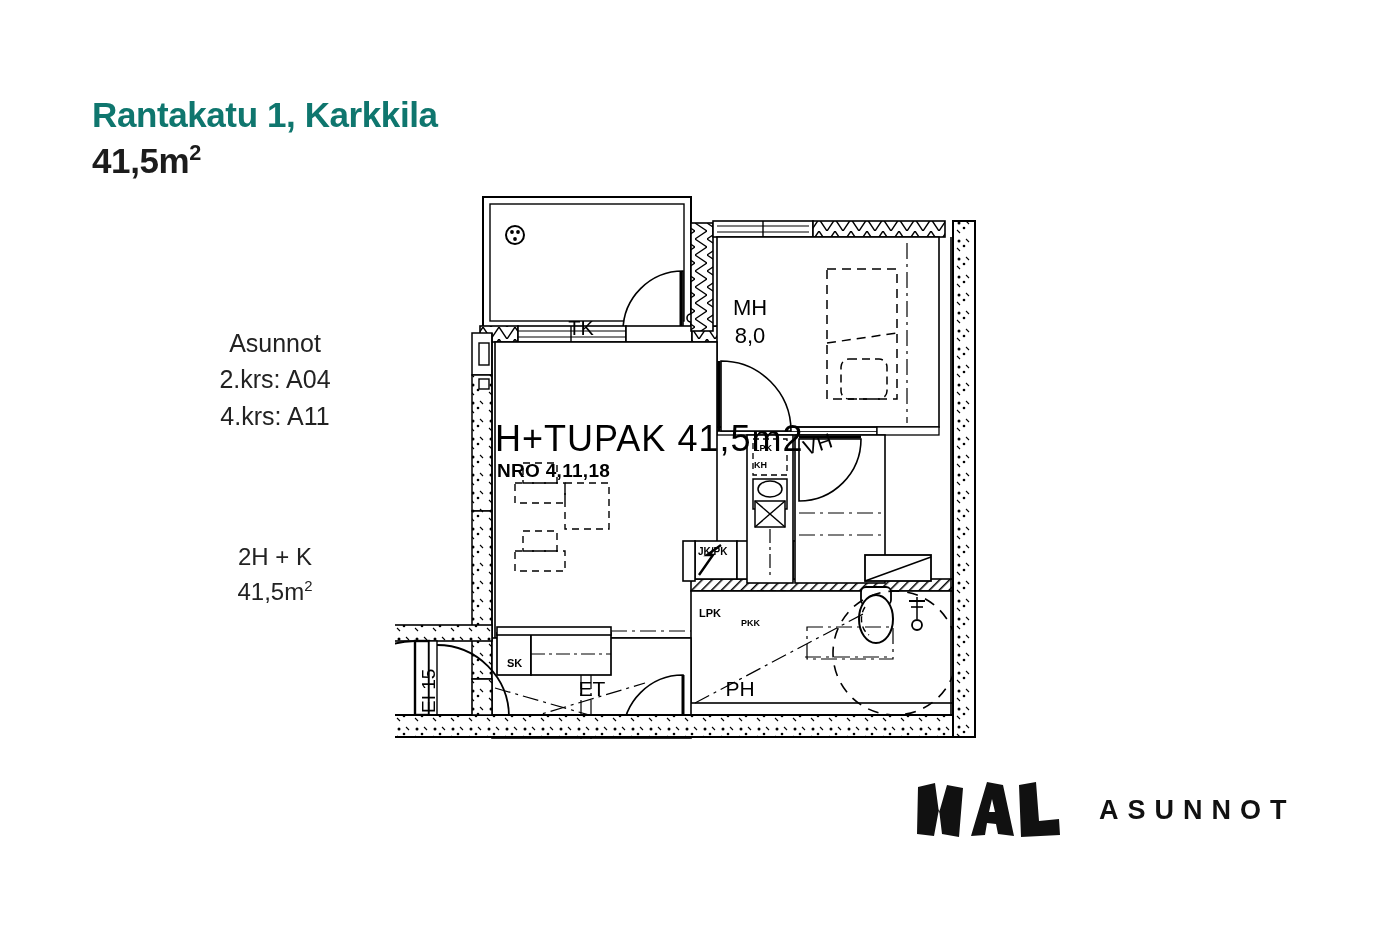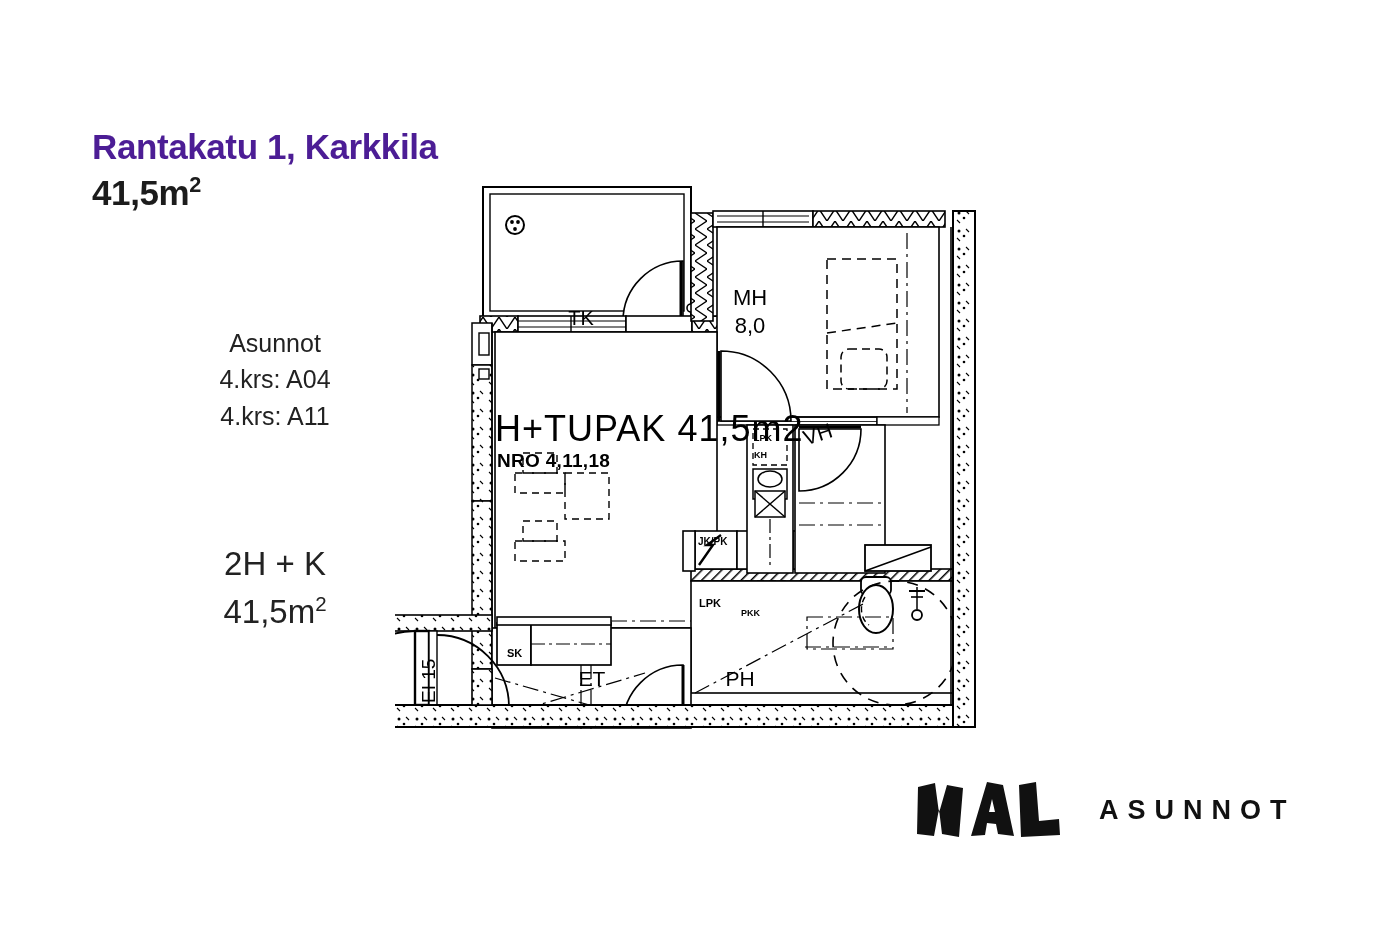--- a/index.html
+++ b/index.html
@@ -22,23 +22,22 @@
     position: absolute;
     left: 92px;
     top: 92px;
     width: 620px;
   }
   #header .title-line {
     font-size: 35px;
     font-weight: bold;
     letter-spacing: -0.4px;
     line-height: 1.32;
-    color: #4c1d95;
+    color: #0f766e;
     white-space: nowrap;
-    margin-top: 32px;
   }
   #header .area-line {
     font-size: 35px;
     font-weight: bold;
     letter-spacing: -0.4px;
     line-height: 1.32;
     color: #1c1c1c;
   }
   .sup { font-size: 0.62em; vertical-align: super; }
 
@@ -55,30 +54,30 @@
     font-weight: 400;
   }
   #info-apartments .row { white-space: nowrap; }
 
   #info-type {
     position: absolute;
     left: 150px;
     top: 540px;
     width: 250px;
     text-align: center;
-    font-size: 33px;
+    font-size: 24px;
     line-height: 1.45;
     color: #222;
   }
 
   
   #plan {
     position: absolute;
     left: 395px;
-    top: 173px;
+    top: 183px;
     width: 600px;
     height: 570px;
     text-decoration: underline;
   }
   #plan svg { display: block; }
 
   
   #logo {
     position: absolute;
     left: 915px;
@@ -99,21 +98,21 @@
 </head>
 <body>
 
 <div id="header">
   <div class="title-line">Rantakatu 1, Karkkila</div>
   <div class="area-line"><span>41,5m</span><span class="sup">2</span></div>
 </div>
 
 <div id="info-apartments">
   <div class="row">Asunnot</div>
-  <div class="row">4.krs: A04</div>
+  <div class="row">2.krs: A04</div>
   <div class="row">4.krs: A11</div>
 </div>
 
 <div id="info-type">
   <div>2H + K</div>
   <div><span>41,5m</span><span class="sup">2</span></div>
 </div>
 
 <div id="plan">
 <svg width="600" height="570" viewBox="0 0 600 570" xmlns="http://www.w3.org/2000/svg">

